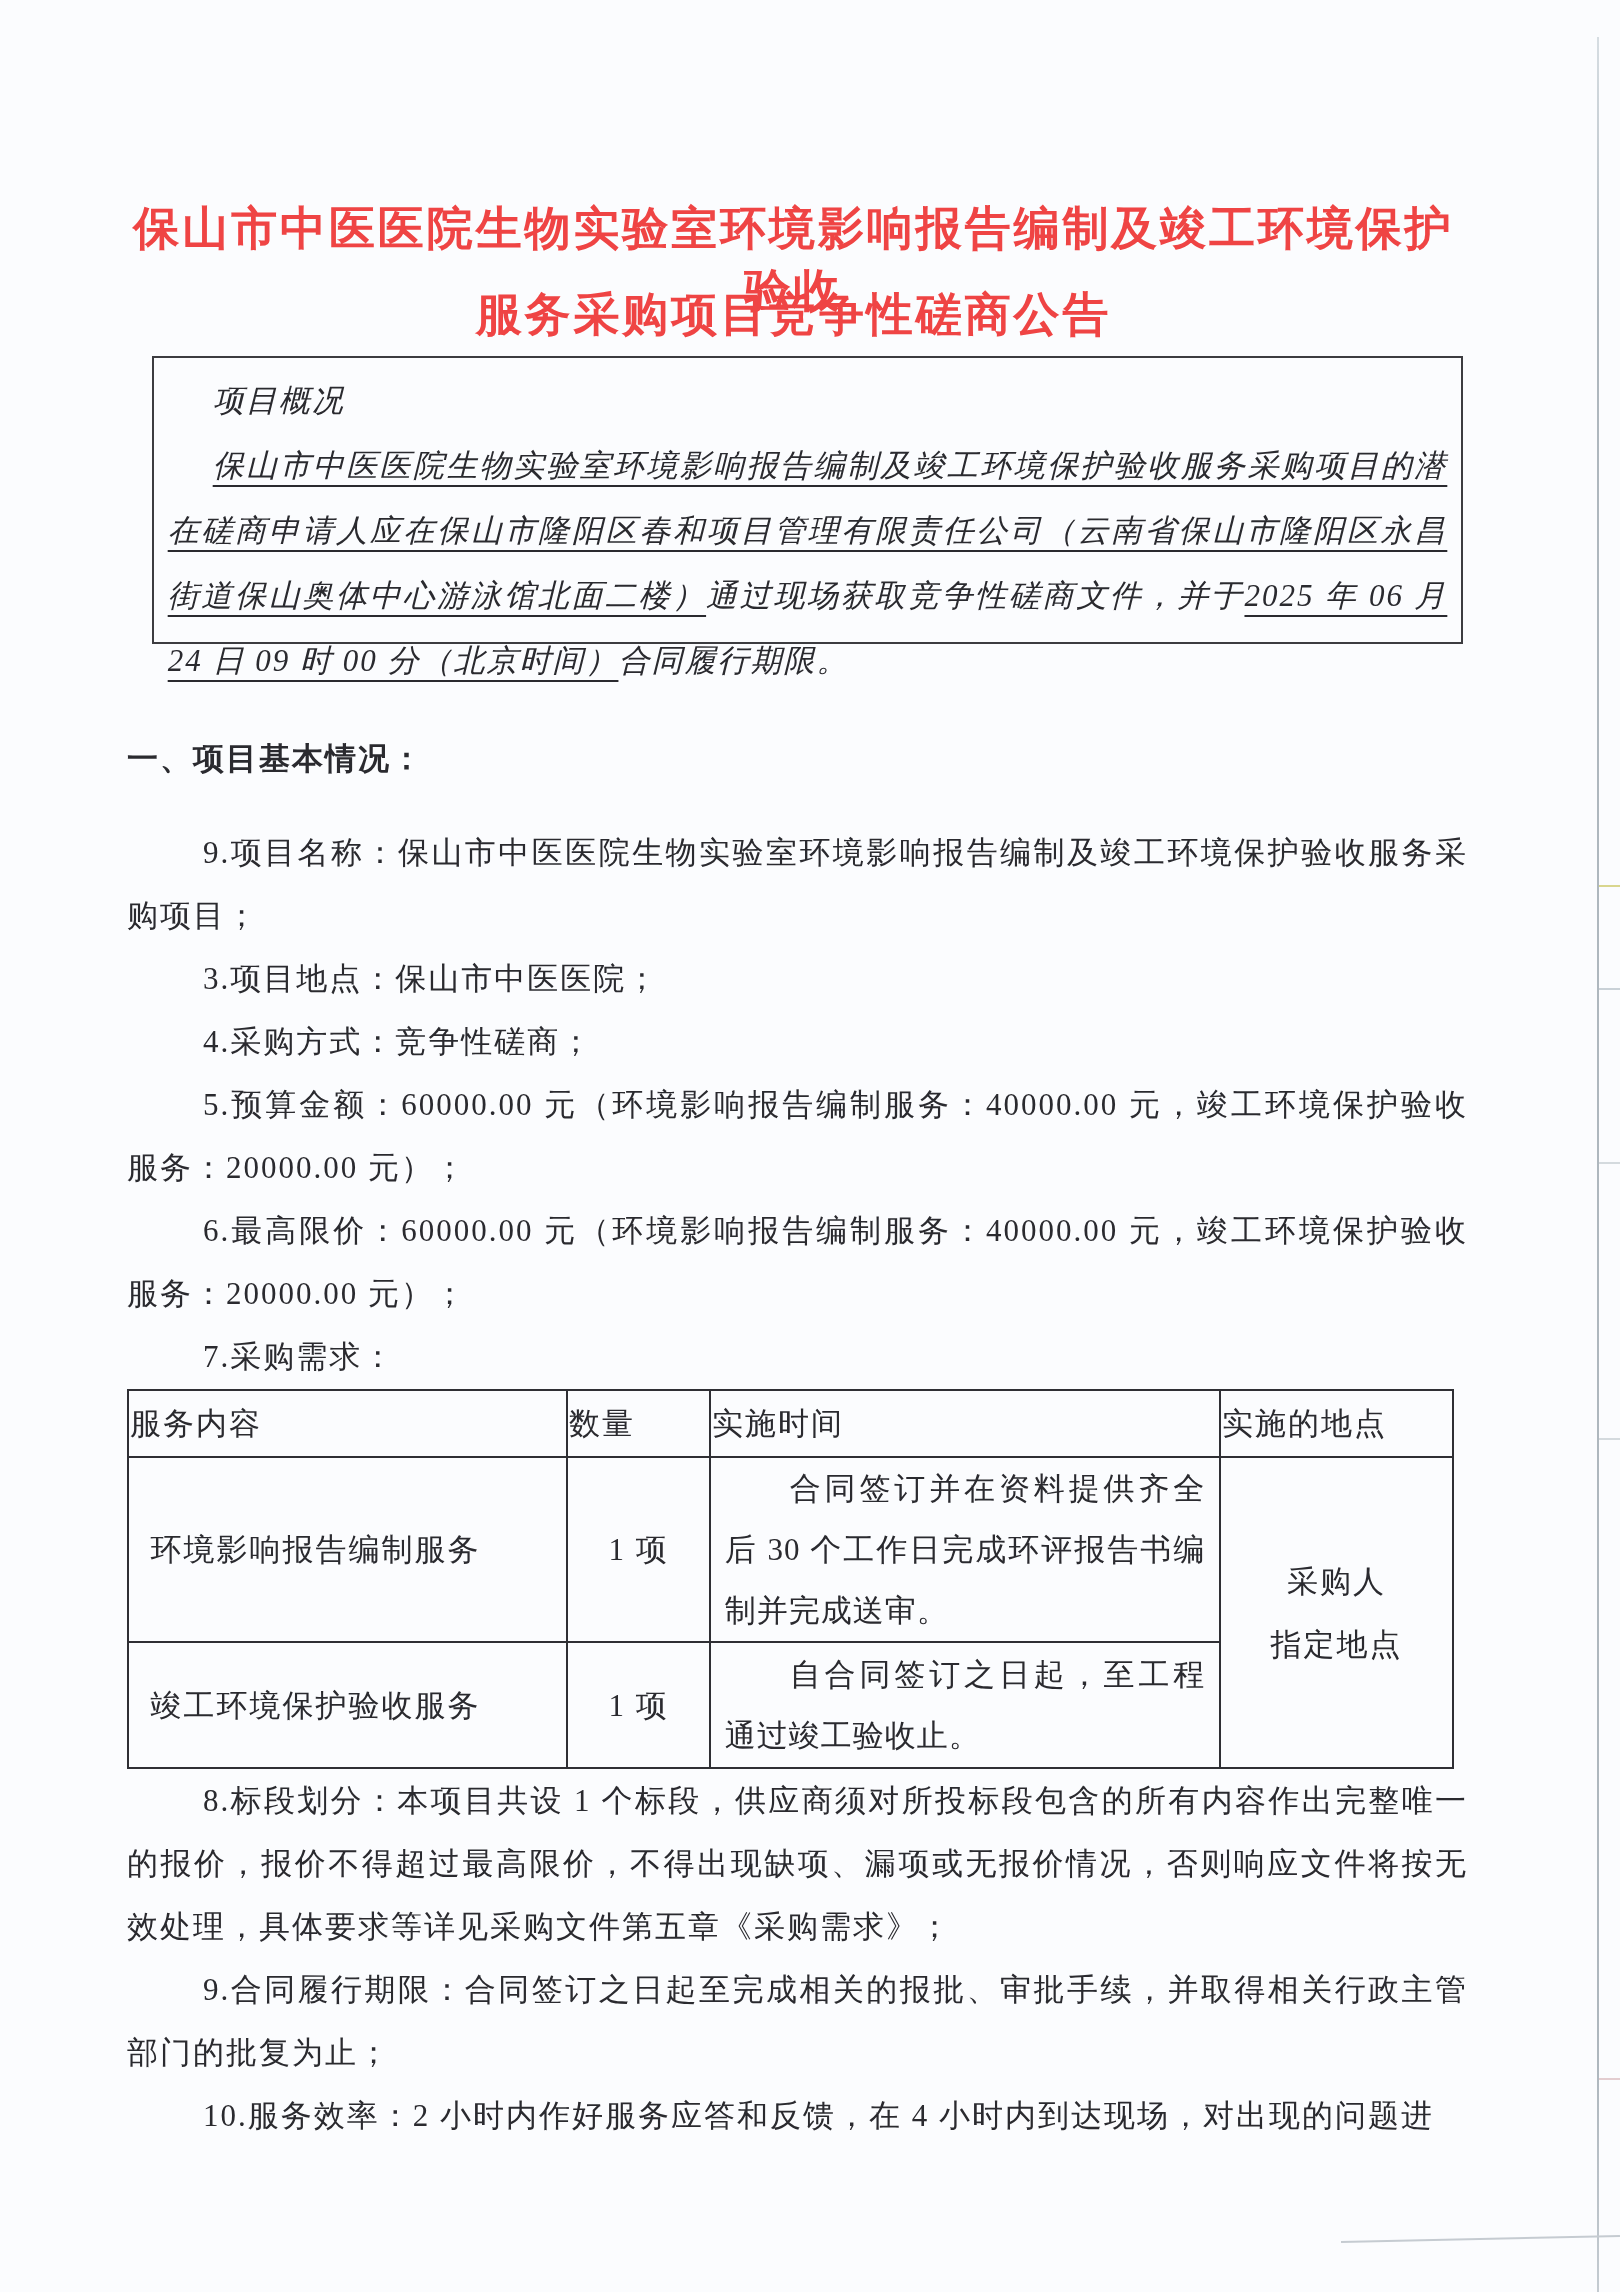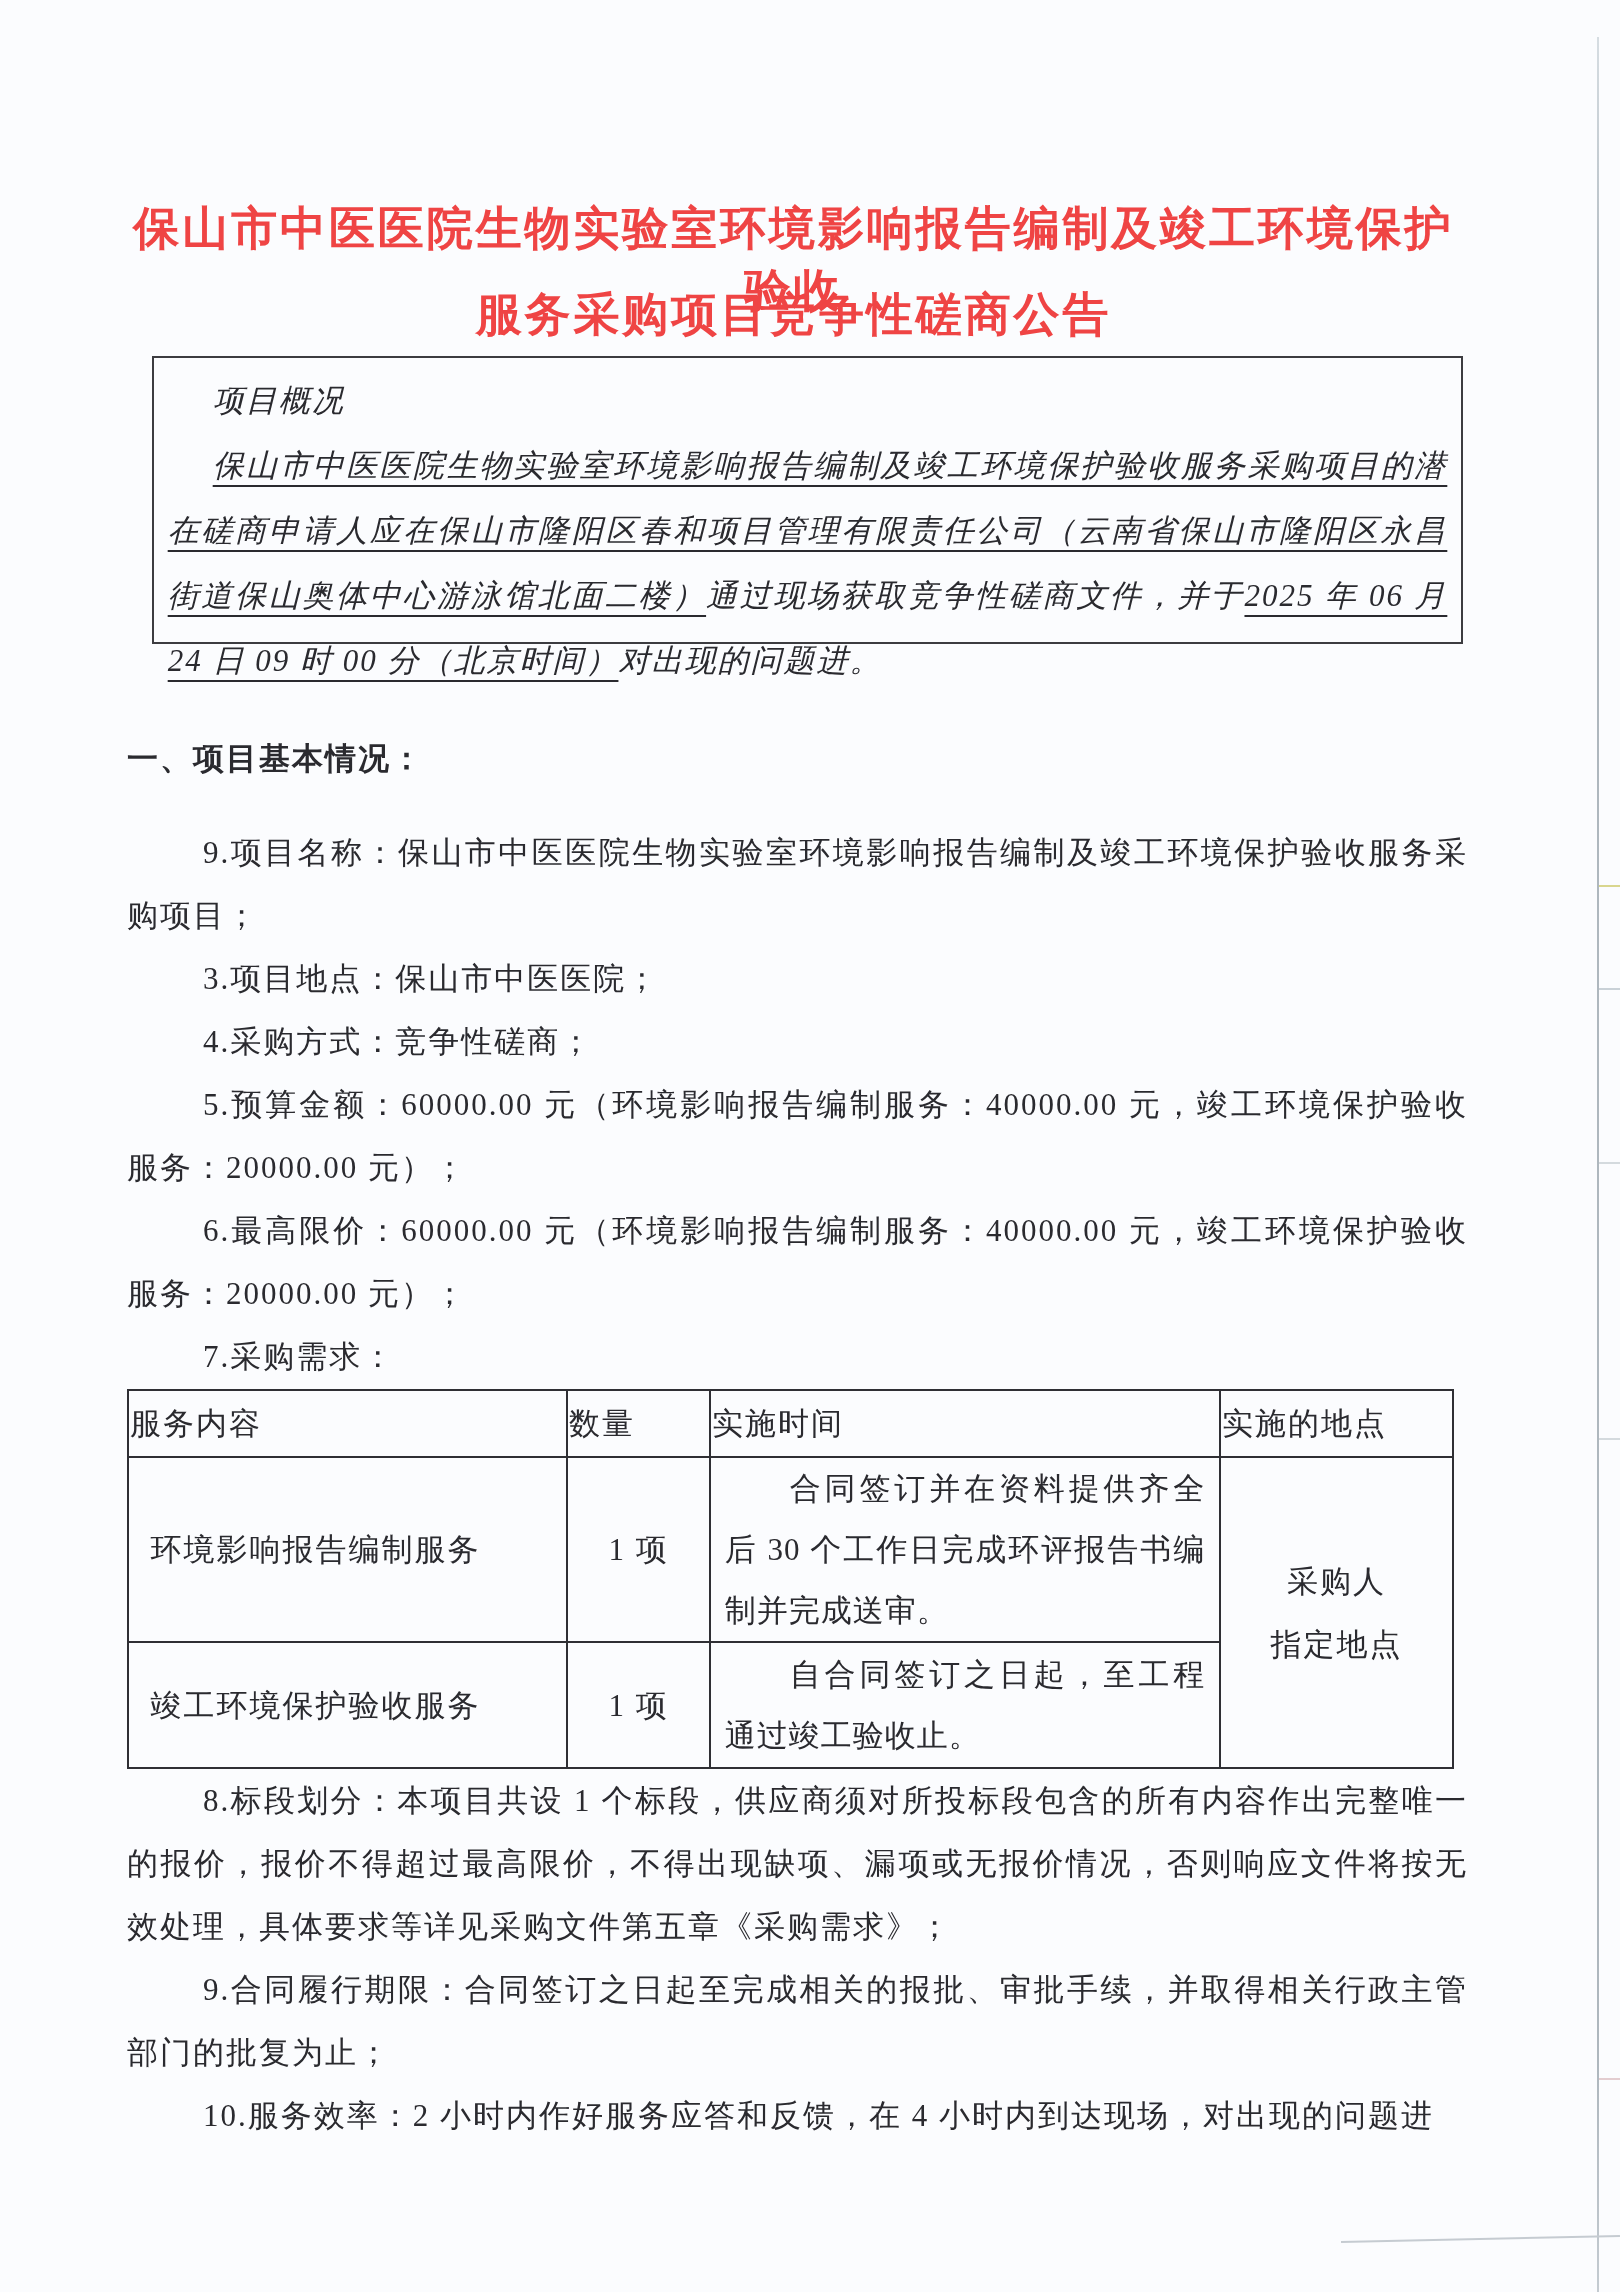--- a/index.html
+++ b/index.html
@@ -84,21 +84,21 @@
 </head>
 <body>
 
 <div class="page">
 
   <h1 class="title l1">保山市中医医院生物实验室环境影响报告编制及竣工环境保护验收</h1>
   <h1 class="title l2">服务采购项目竞争性磋商公告</h1>
 
   <div class="overview-box">
     <div class="ov-heading">项目概况</div>
-    <p class="ov-para"><span class="u">保山市中医医院生物实验室环境影响报告编制及竣工环境保护验收服务采购项目的潜在磋商申请人应在保山市隆阳区春和项目管理有限责任公司（云南省保山市隆阳区永昌街道保山奥体中心游泳馆北面二楼）</span><span>通过现场获取竞争性磋商文件，并于</span><span class="u">2025 年 06 月 24 日 09 时 00 分（北京时间）</span><span>对出现的问题进。</span></p>
+    <p class="ov-para"><span class="u">保山市中医医院生物实验室环境影响报告编制及竣工环境保护验收服务采购项目的潜在磋商申请人应在保山市隆阳区春和项目管理有限责任公司（云南省保山市隆阳区永昌街道保山奥体中心游泳馆北面二楼）</span><span>通过现场获取竞争性磋商文件，并于</span><span class="u">2025 年 06 月 24 日 09 时 00 分（北京时间）</span><span>合同履行期限。</span></p>
   </div>
 
   <div class="body-text">
     <p class="sec-heading">一、项目基本情况：</p>
     <p class="para">9.项目名称：保山市中医医院生物实验室环境影响报告编制及竣工环境保护验收服务采购项目；</p>
     <p class="para">3.项目地点：保山市中医医院；</p>
     <p class="para">4.采购方式：竞争性磋商；</p>
     <p class="para">5.预算金额：60000.00 元（环境影响报告编制服务：40000.00 元，竣工环境保护验收服务：20000.00 元）；</p>
     <p class="para">6.最高限价：60000.00 元（环境影响报告编制服务：40000.00 元，竣工环境保护验收服务：20000.00 元）；</p>
     <p class="para">7.采购需求：</p>

